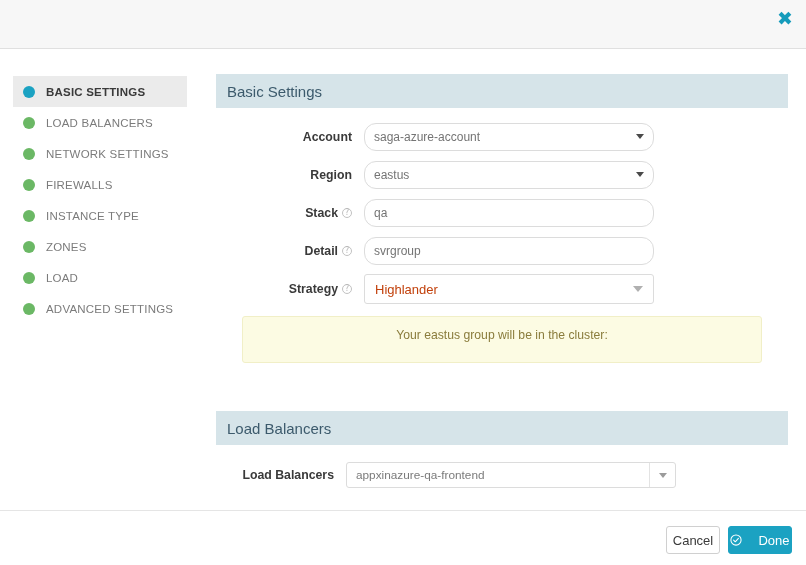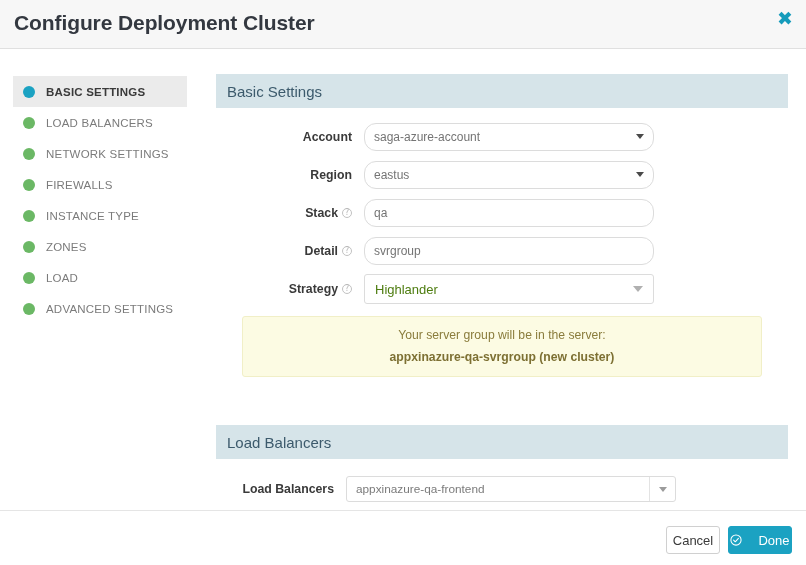--- a/index.html
+++ b/index.html
@@ -174,21 +174,21 @@
   .ctrl.strategy { height: 30px; }
   .sel-chosen {
     width: 100%; height: 100%;
     border: 1px solid #dcdcdc;
     border-radius: 3px;
     background: #fff;
     display: flex;
     align-items: center;
     padding: 0 10px;
     font-size: 13px;
-    color: #4d7c0f;
+    color: #c2410c;
     cursor: pointer;
   }
   .caret-lg {
     position: absolute;
     right: 11px; top: 12px;
     width: 0; height: 0;
     border-left: 5px solid transparent;
     border-right: 5px solid transparent;
     border-top: 6px solid #b0b0b0;
     pointer-events: none;
@@ -301,21 +301,20 @@
     flex: 0 0 auto;
     display: block;
   }
 </style>
 </head>
 <body>
 
 <div class="modal">
 
   <div class="modal-header">
-    <div class="modal-title">Configure Deployment Cluster</div>
     <button class="close-btn">✖</button>
   </div>
 
   <div class="modal-body">
 
     <div class="sidebar">
 
       <div class="nav-item active">
         <span class="nav-dot" style="background: rgb(27, 162, 194);"></span>
         <span class="nav-label">BASIC SETTINGS</span>
@@ -404,22 +403,21 @@
             <span>Strategy</span>
             <span class="help-icon">?</span>
           </div>
           <div class="ctrl strategy">
             <div class="sel-chosen">Highlander</div>
             <span class="caret-lg"></span>
           </div>
         </div>
 
         <div class="info-box">
-          <div class="info-line1">Your server group will be in the server:</div>
-          <div class="info-line2">appxinazure-qa-svrgroup (new cluster)</div>
+          <div class="info-line1">Your eastus group will be in the cluster:</div>
         </div>
       </div>
 
       <div class="lb-section">
         <div class="section-header">Load Balancers</div>
 
         <div class="lb-form">
           <div class="lb-row">
             <div class="lb-label">Load Balancers</div>
             <div class="lb-ctrl">

